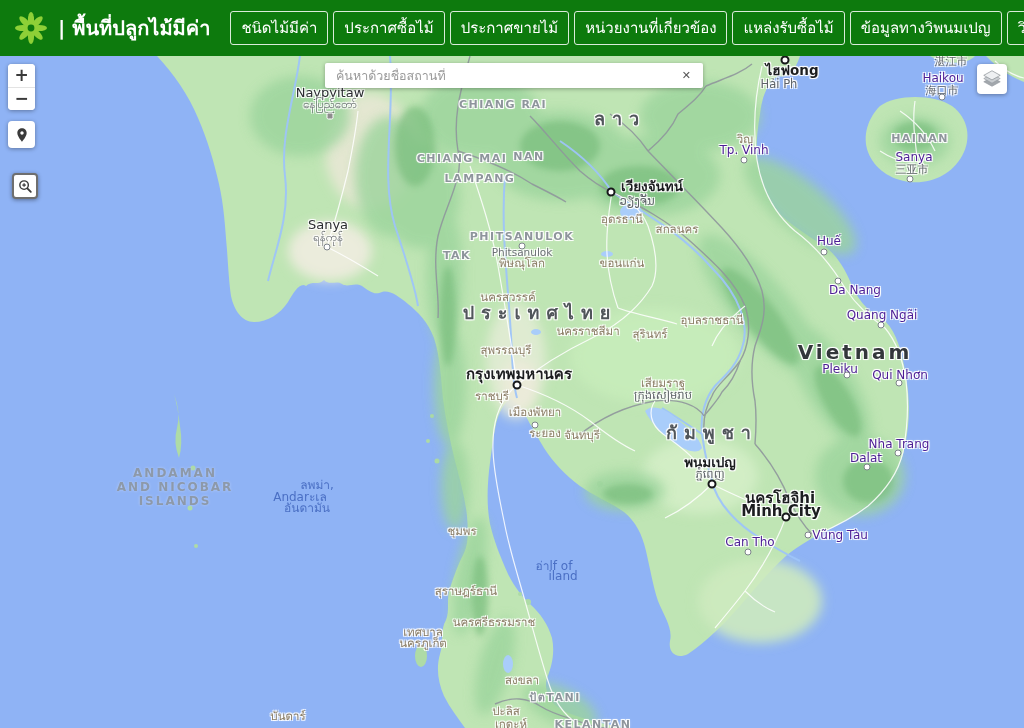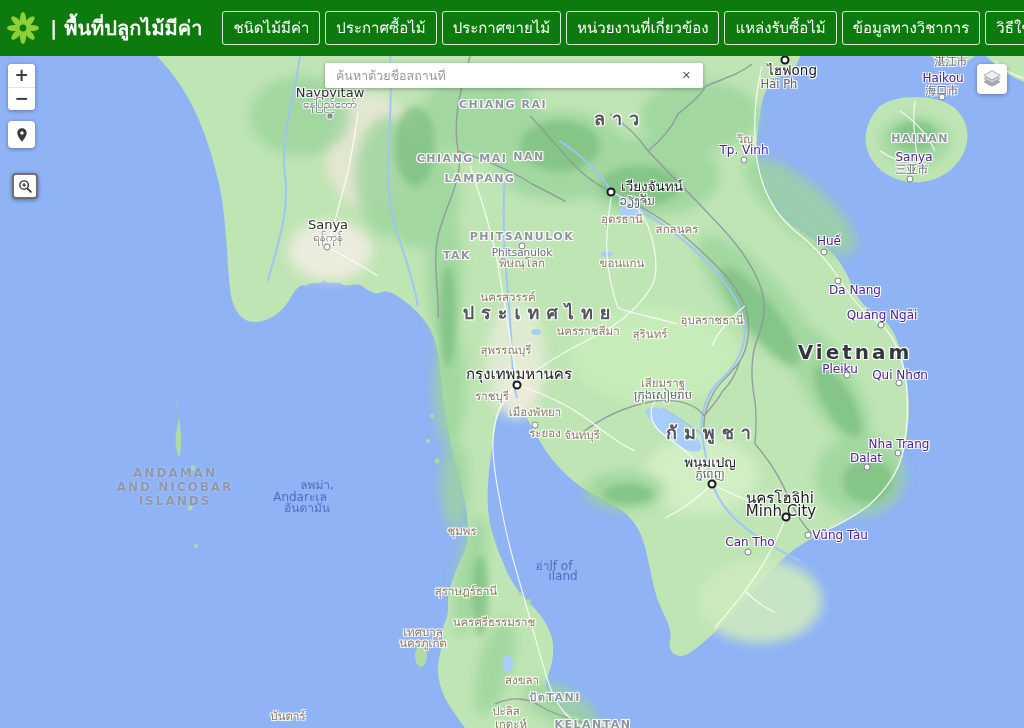--- a/index.html
+++ b/index.html
@@ -1,35 +1,35 @@
 <!DOCTYPE html>
 <html><head>
 <meta charset="utf-8">
 <style>
   * { box-sizing: border-box; margin: 0; padding: 0; }
   html,body { width:1024px; height:728px; overflow:hidden; font-family:"DejaVu Sans","Liberation Sans",sans-serif; }
 
   
-  .navbar{ height:56px; background:#0d7a0d; display:flex; align-items:center; padding:0 10px 0 4px; gap:6px; }
+  .navbar{ height:56px; background:#0d7a0d; display:flex; align-items:center; padding:0 10px 0 12px; gap:6px; }
   .brand{ display:flex; align-items:center; gap:8px; margin-right:14px; cursor:pointer; }
   .brand-title{ color:#fff; font-weight:bold; font-size:20px; white-space:nowrap; }
   .nav-menu{ display:flex; gap:5px; }
   .nav-btn{ border:1px solid rgba(255,255,255,.85); background:transparent; color:#fff; font-size:15px; line-height:1.2;
             padding:7px 10px; border-radius:3px; white-space:nowrap; cursor:pointer; font-family:inherit; }
 
   
   .map{ position:relative; width:1024px; height:672px; background:#8fb3f5; overflow:hidden; }
   .map svg.base{ position:absolute; left:0; top:0; }
   .overlay{ position:absolute; left:0; top:0; width:100%; height:100%; }
 
   .lbl{ position:absolute; transform:translate(-50%,-50%); white-space:pre; pointer-events:none;
         text-shadow:-1px -1px 0 rgba(255,255,255,.9),1px -1px 0 rgba(255,255,255,.9),-1px 1px 0 rgba(255,255,255,.9),1px 1px 0 rgba(255,255,255,.9),0 0 3px rgba(255,255,255,.8); }
   .country-th{ font-size:18px; color:#51565b; font-weight:700; letter-spacing:7px; }
   .country-en{ font-size:20px; color:#33373b; font-weight:700; letter-spacing:3px; }
-  .capital{ font-size:13.5px; color:#1b1d1f; font-weight:400; }
+  .capital{ font-size:13.5px; color:#1b1d1f; font-weight:700; }
   .capital-sub{ font-size:11.5px; color:#5d6267; font-weight:400; }
   .city{ font-size:12px; color:#4c1d95; }
   .city-lg{ font-size:13px; color:#2a2d30; font-weight:400; }
   .city-sm{ font-size:10.5px; color:#6a6f74; }
   .prov{ font-size:11px; color:#8e959c; font-weight:700; letter-spacing:1.5px; }
   .prov-th{ font-size:11.5px; color:#8a7c64; }
   .cjk{ font-size:11px; color:#5d6267; }
   .sea{ font-size:12px; color:#4a6fc4; text-shadow:none; }
   .sea-gray{ font-size:12px; color:#8d99a9; font-weight:700; letter-spacing:2px; white-space:pre-line; text-align:center;
              text-shadow:0 0 3px rgba(190,210,250,.9); }
@@ -78,21 +78,21 @@
       </g>
     </svg>
     <span class="brand-title">| พื้นที่ปลูกไม้มีค่า</span>
   </div>
   <nav class="nav-menu">
     <button class="nav-btn">ชนิดไม้มีค่า</button>
     <button class="nav-btn">ประกาศซื้อไม้</button>
     <button class="nav-btn">ประกาศขายไม้</button>
     <button class="nav-btn">หน่วยงานที่เกี่ยวข้อง</button>
     <button class="nav-btn">แหล่งรับซื้อไม้</button>
-    <button class="nav-btn">ข้อมูลทางวิชาการ</button>
+    <button class="nav-btn">ข้อมูลทางวิพนมเปญ</button>
     <button class="nav-btn">วิธีใช้งาน</button>
   </nav>
 </header>
 
 <div class="map">
 
   <svg class="base" width="1024" height="672" viewBox="0 0 1024 672">
     <defs>
       <filter id="b2" x="-30%" y="-30%" width="160%" height="160%">
           <feGaussianBlur stdDeviation="3"></feGaussianBlur>

